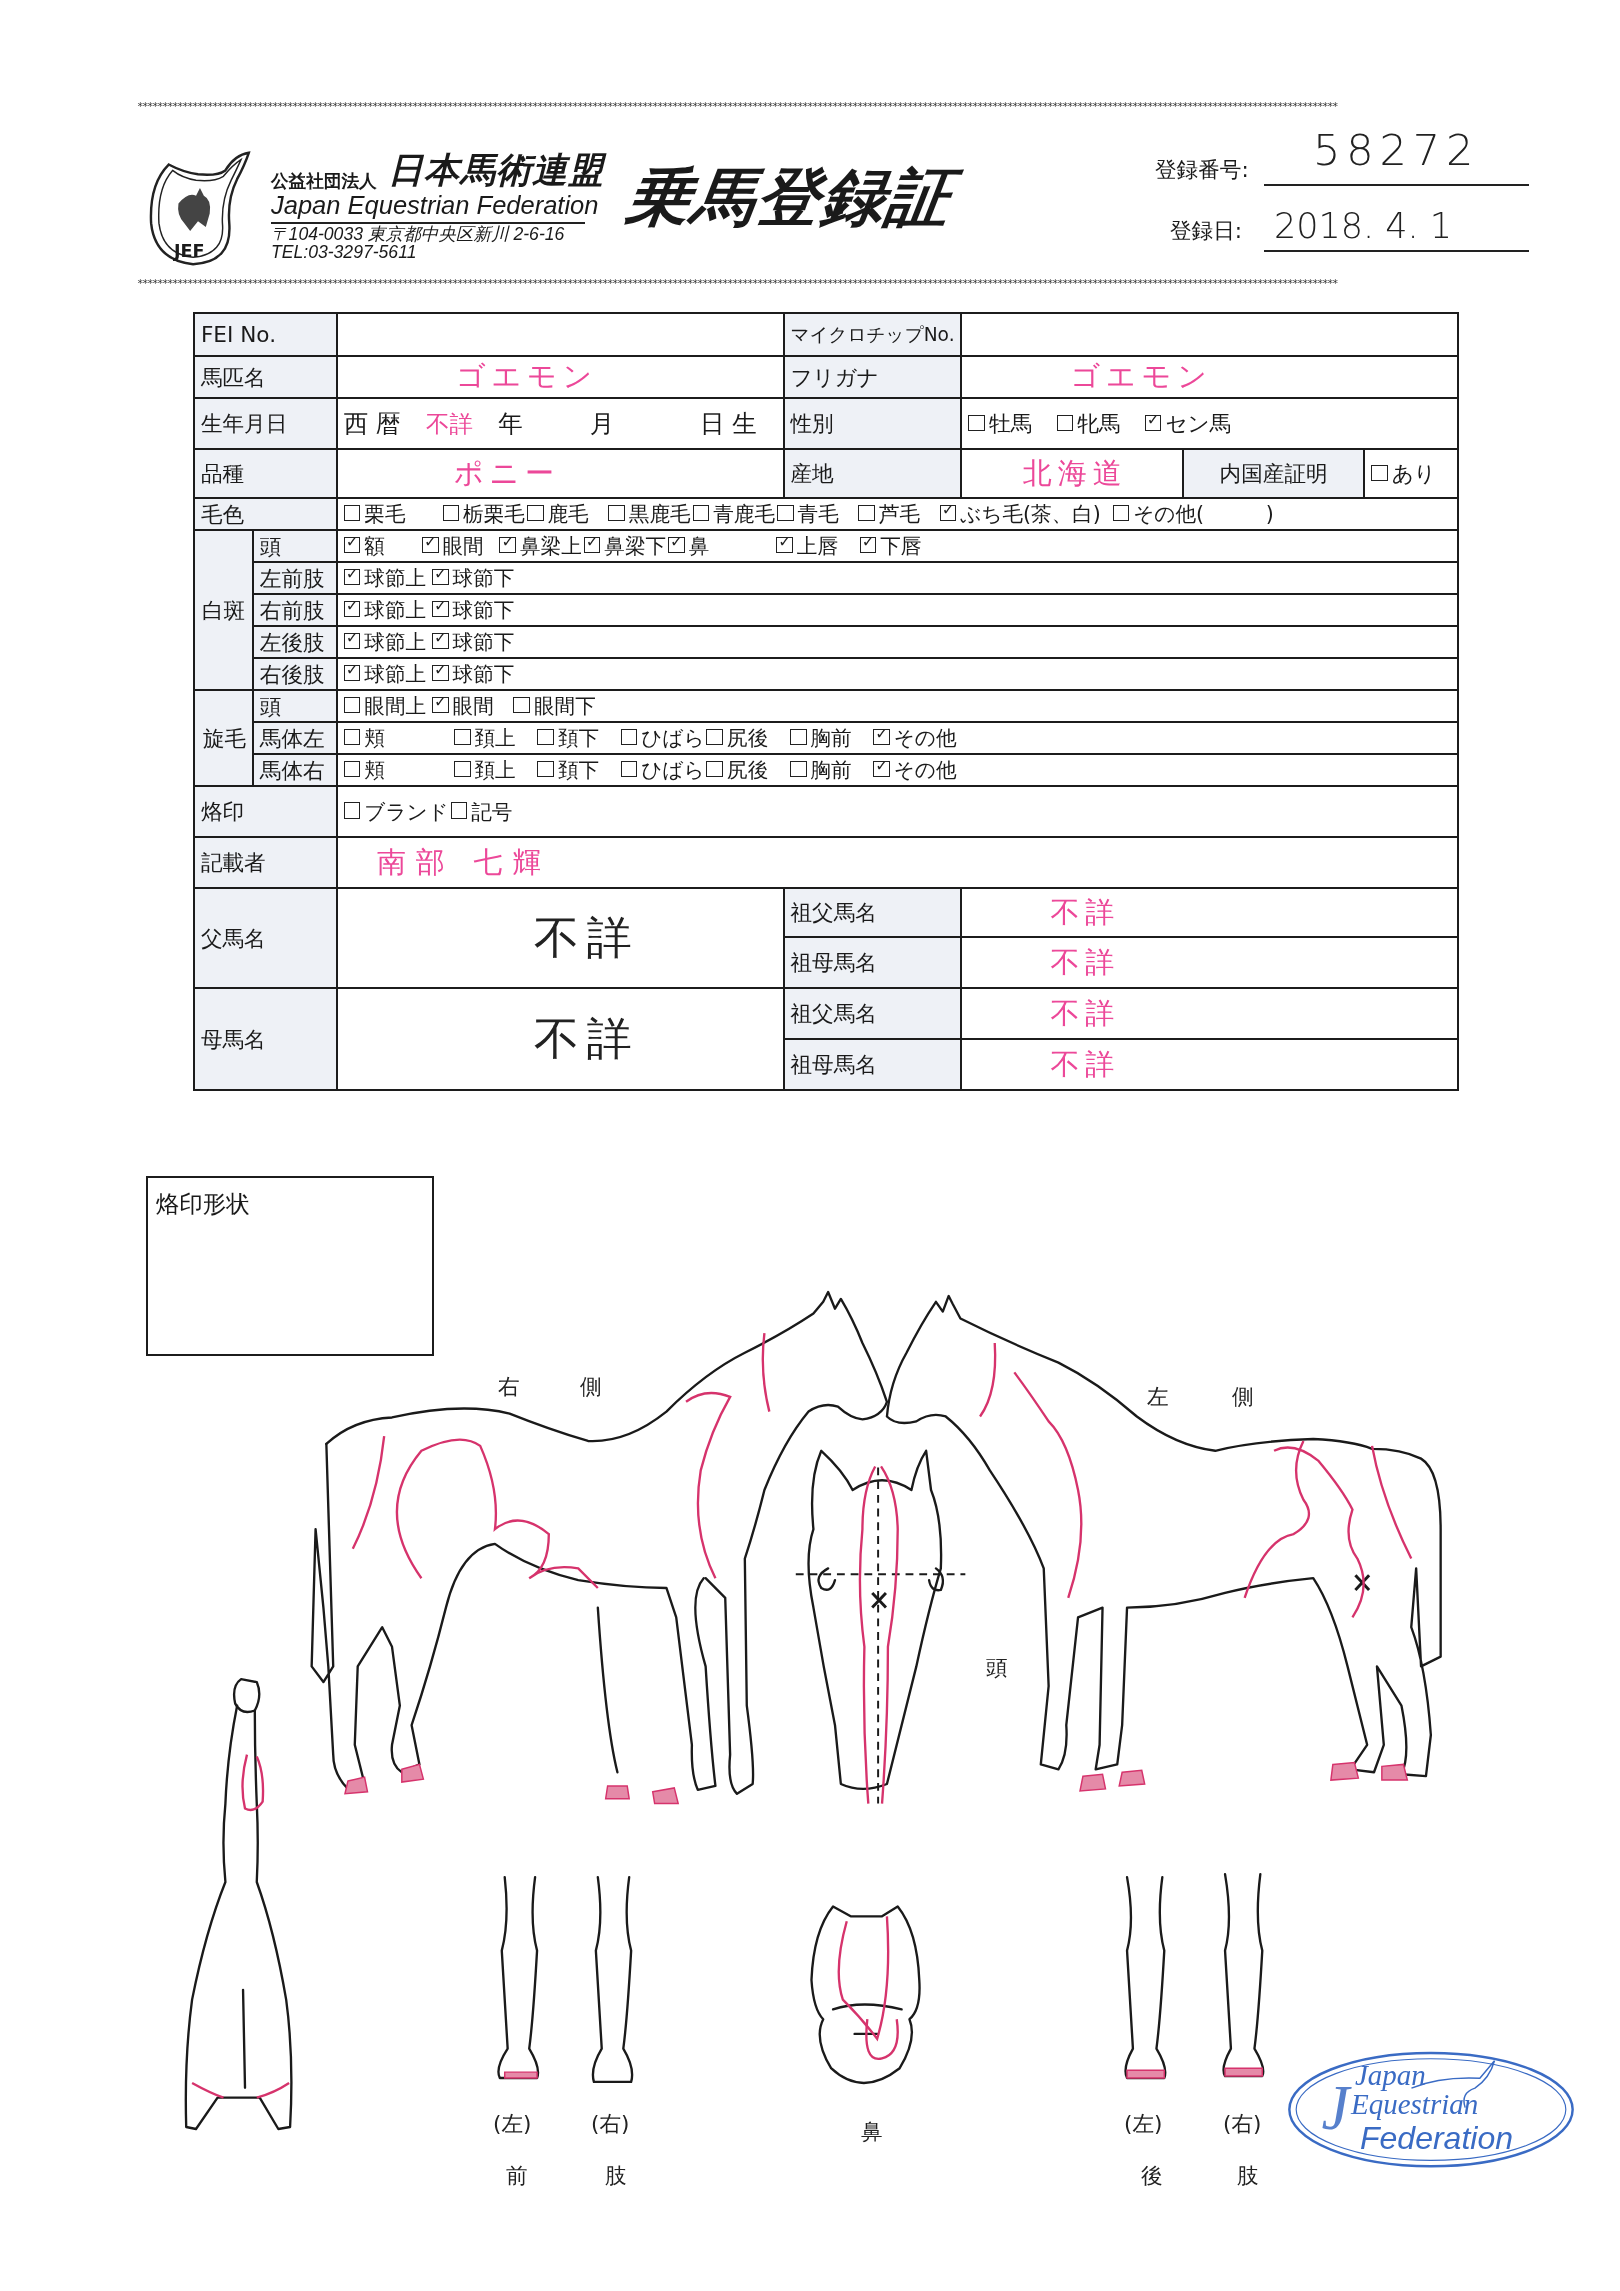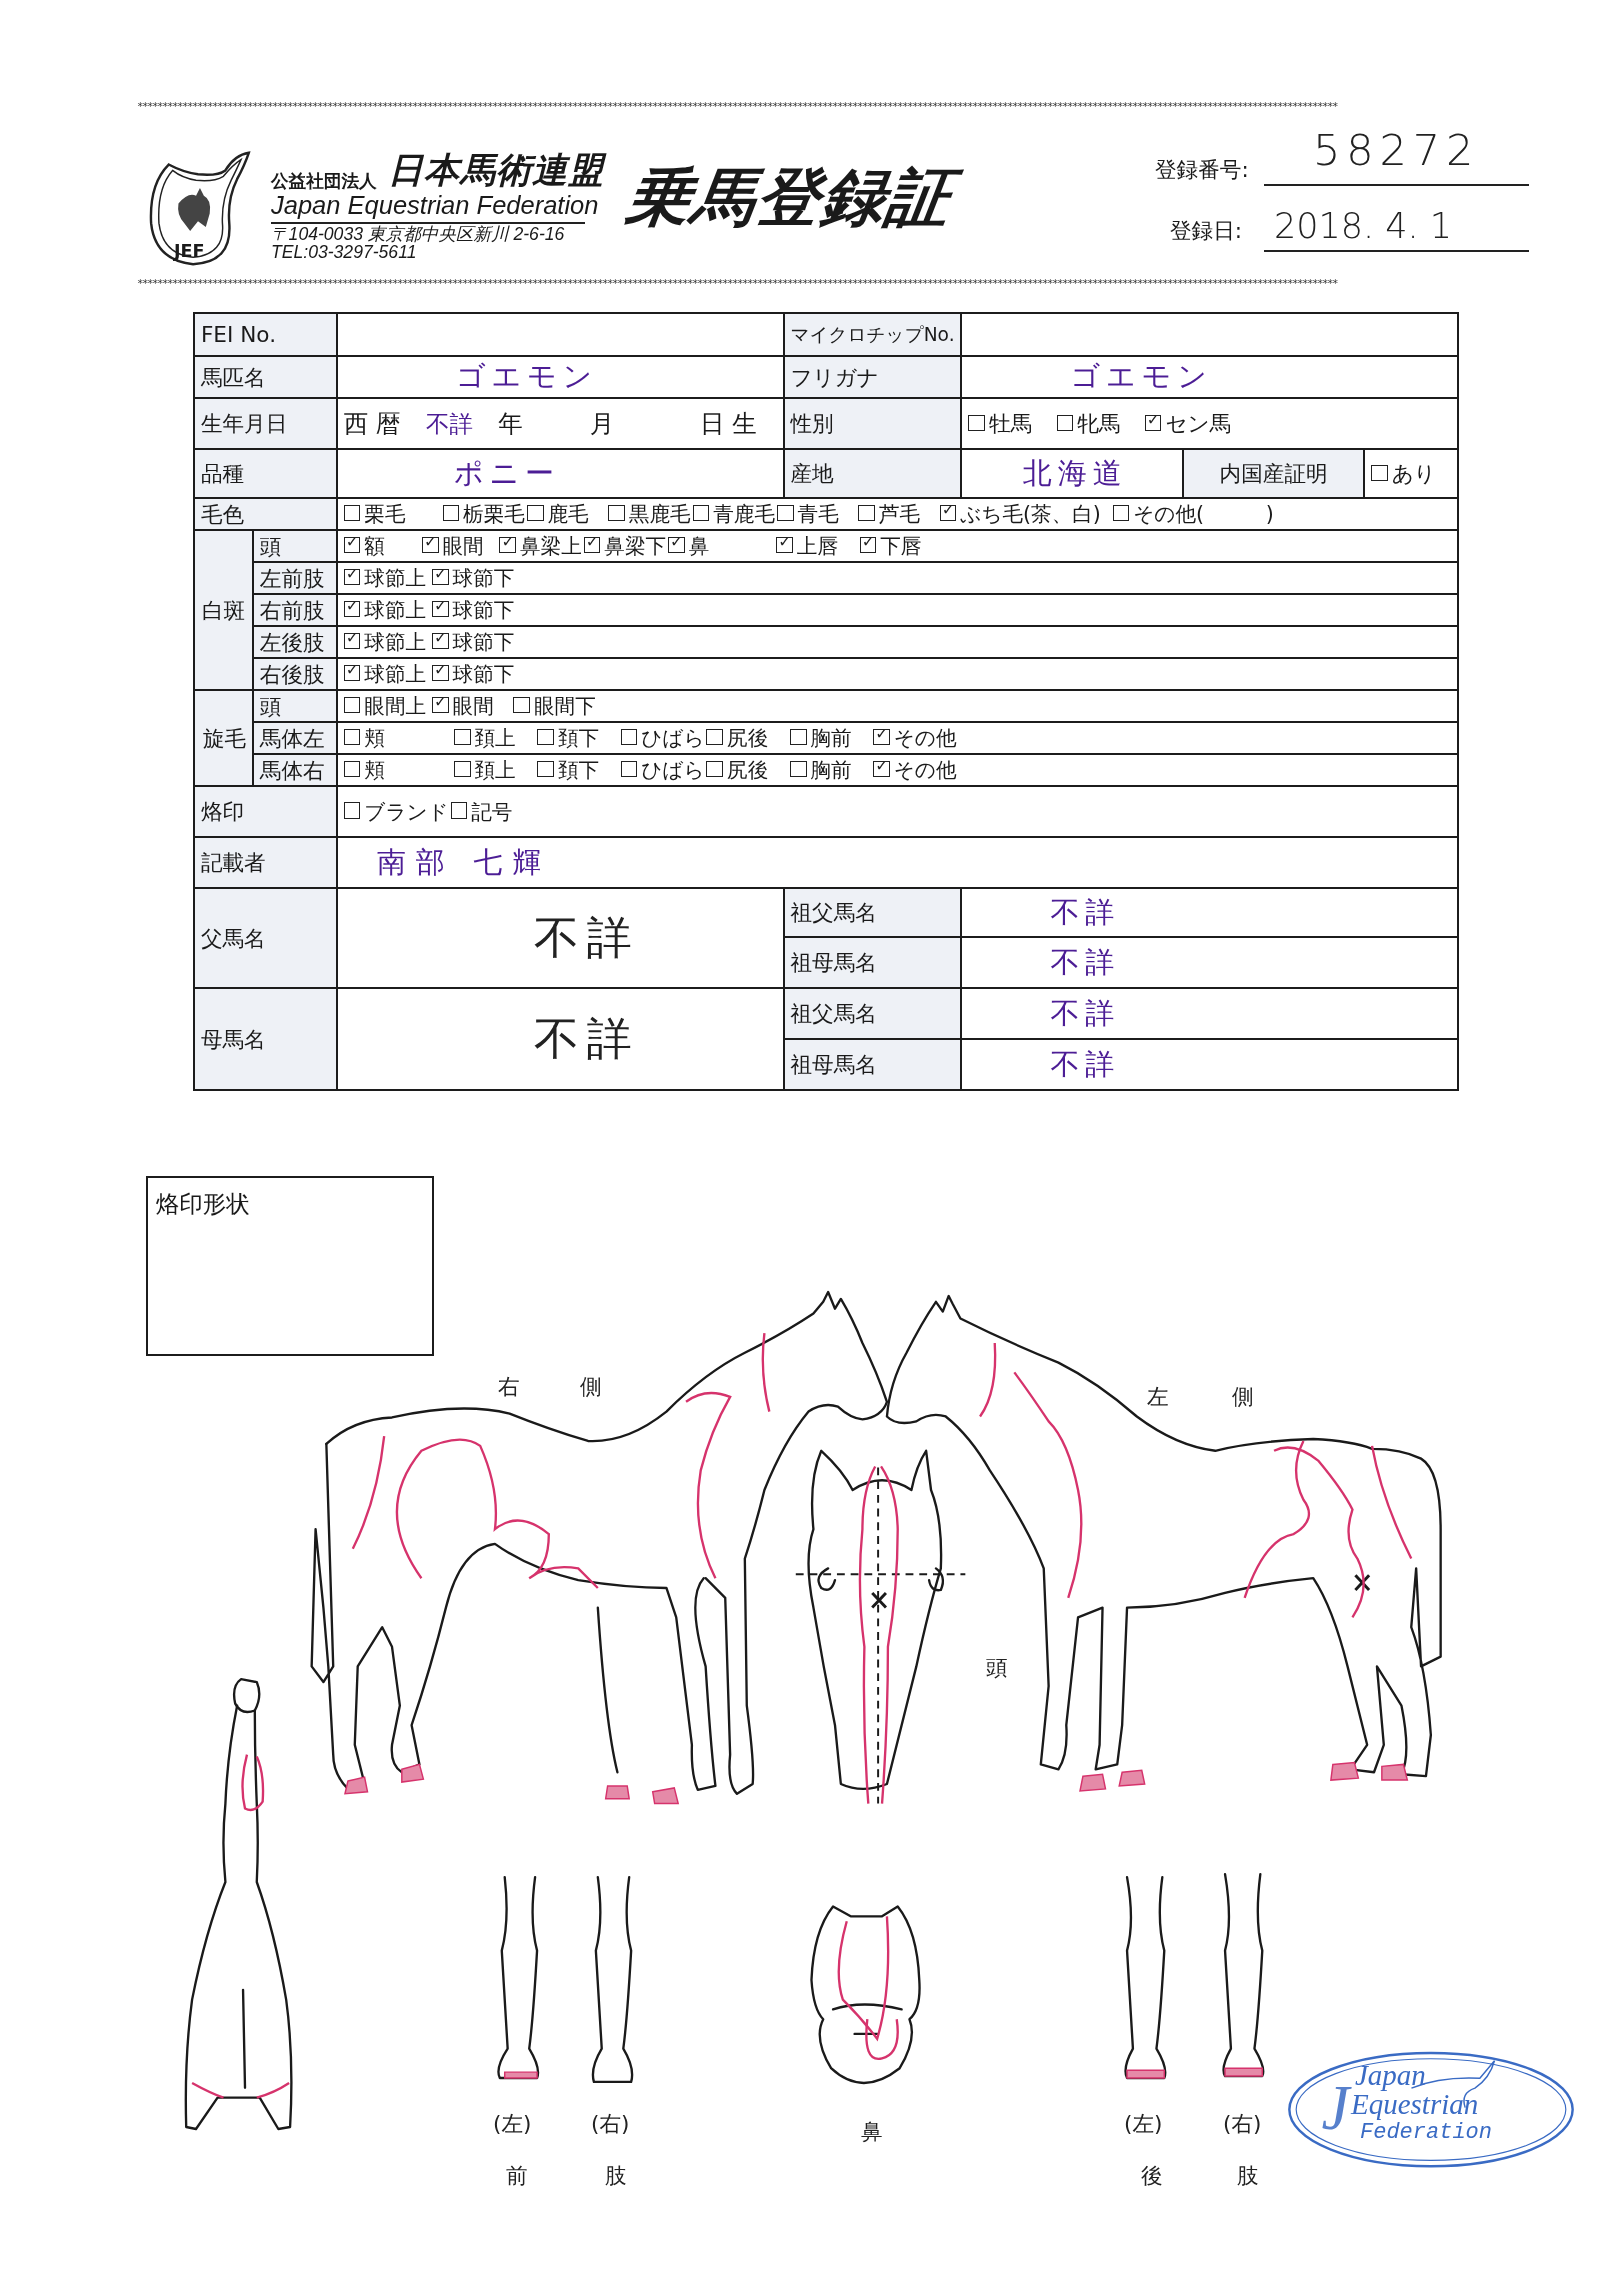--- a/index.html
+++ b/index.html
@@ -24,21 +24,21 @@
   table.form { position:absolute; left:193px; top:312px; width:1266px; border-collapse:collapse;
                font-size:21.6px; }
   table.form td { border:2px solid #1c1c1c; padding:0 5.9px; height:30px; white-space:nowrap; }
   td.lbl { background:#eef1f6; }
   td.val { background:#ffffff; }
   .cb { display:inline-block; width:14.7px; height:14.7px; border:1.5px solid #222; vertical-align:middle;
         position:relative; margin-right:3.9px; top:-2px; background:#fff; font-size:13.7px; line-height:13.7px;
         text-align:center; }
   .cb.checked::after { content:"✓"; position:absolute; left:1px; top:-2.9px; font-size:15.7px; color:#222; }
   .opt { display:inline-block; margin-right:17.6px; }
-  .hw { font-size:29px; color:#4c1d95; letter-spacing:5.9px; }
+  .hw { font-size:29px; color:#ec4899; letter-spacing:5.9px; }
   .hw-big { font-size:45px; color:#222; letter-spacing:7.8px; }
 
   
   .brand-box { position:absolute; left:146px; top:1176px; width:284px; height:176px; border:2.9px solid #1c1c1c; }
   .brand-box span { position:absolute; left:7.8px; top:9.8px; font-size:23.5px; }
   .diag-label { position:absolute; font-size:21.6px; color:#222; }
   svg.diagram { position:absolute; left:0; top:0; }
   .stamp { position:absolute; left:1284px; top:2049px; width:294px; height:127px; }
 </style>
 </head>
@@ -329,15 +329,15 @@
 
 <div class="stamp">
   <svg width="294" height="127" style="position:absolute;left:0;top:0;" viewBox="0 0 300 130">
     <ellipse cx="150" cy="62" rx="145" ry="58" fill="none" stroke="#3a6bc4" stroke-width="2.5"></ellipse>
     <ellipse cx="150" cy="62" rx="138" ry="52" fill="none" stroke="#3a6bc4" stroke-width="1.2"></ellipse>
     <path d="M130 40 Q160 28 200 30 L215 12 Q210 30 195 40 Q180 45 185 60" fill="none" stroke="#3a6bc4" stroke-width="1.5"></path>
     <text x="38" y="82" font-family="Liberation Serif, serif" font-style="italic" font-size="64" fill="#3a6bc4" opacity="0.85">J</text>
   </svg>
   <div class="abs" style="left:71px; top:9.8px; font-family:'Liberation Serif', serif; font-style:italic; font-size:29px; color:#3a6bc4;">Japan</div>
   <div class="abs" style="left:67px; top:39px; font-family:'Liberation Serif', serif; font-style:italic; font-size:29px; color:#3a6bc4;">Equestrian</div>
-  <div class="abs" style="left:76px; top:71px; font-family:Liberation Mono, monospace; font-style:italic; font-size:22px; color:#3a6bc4;">Federation</div>
+  <div class="abs" style="left:76px; top:71px; font-family:Liberation Sans, sans-serif; font-style:italic; font-size:32px; color:#3a6bc4;">Federation</div>
 </div>
 
 
 </body></html>

